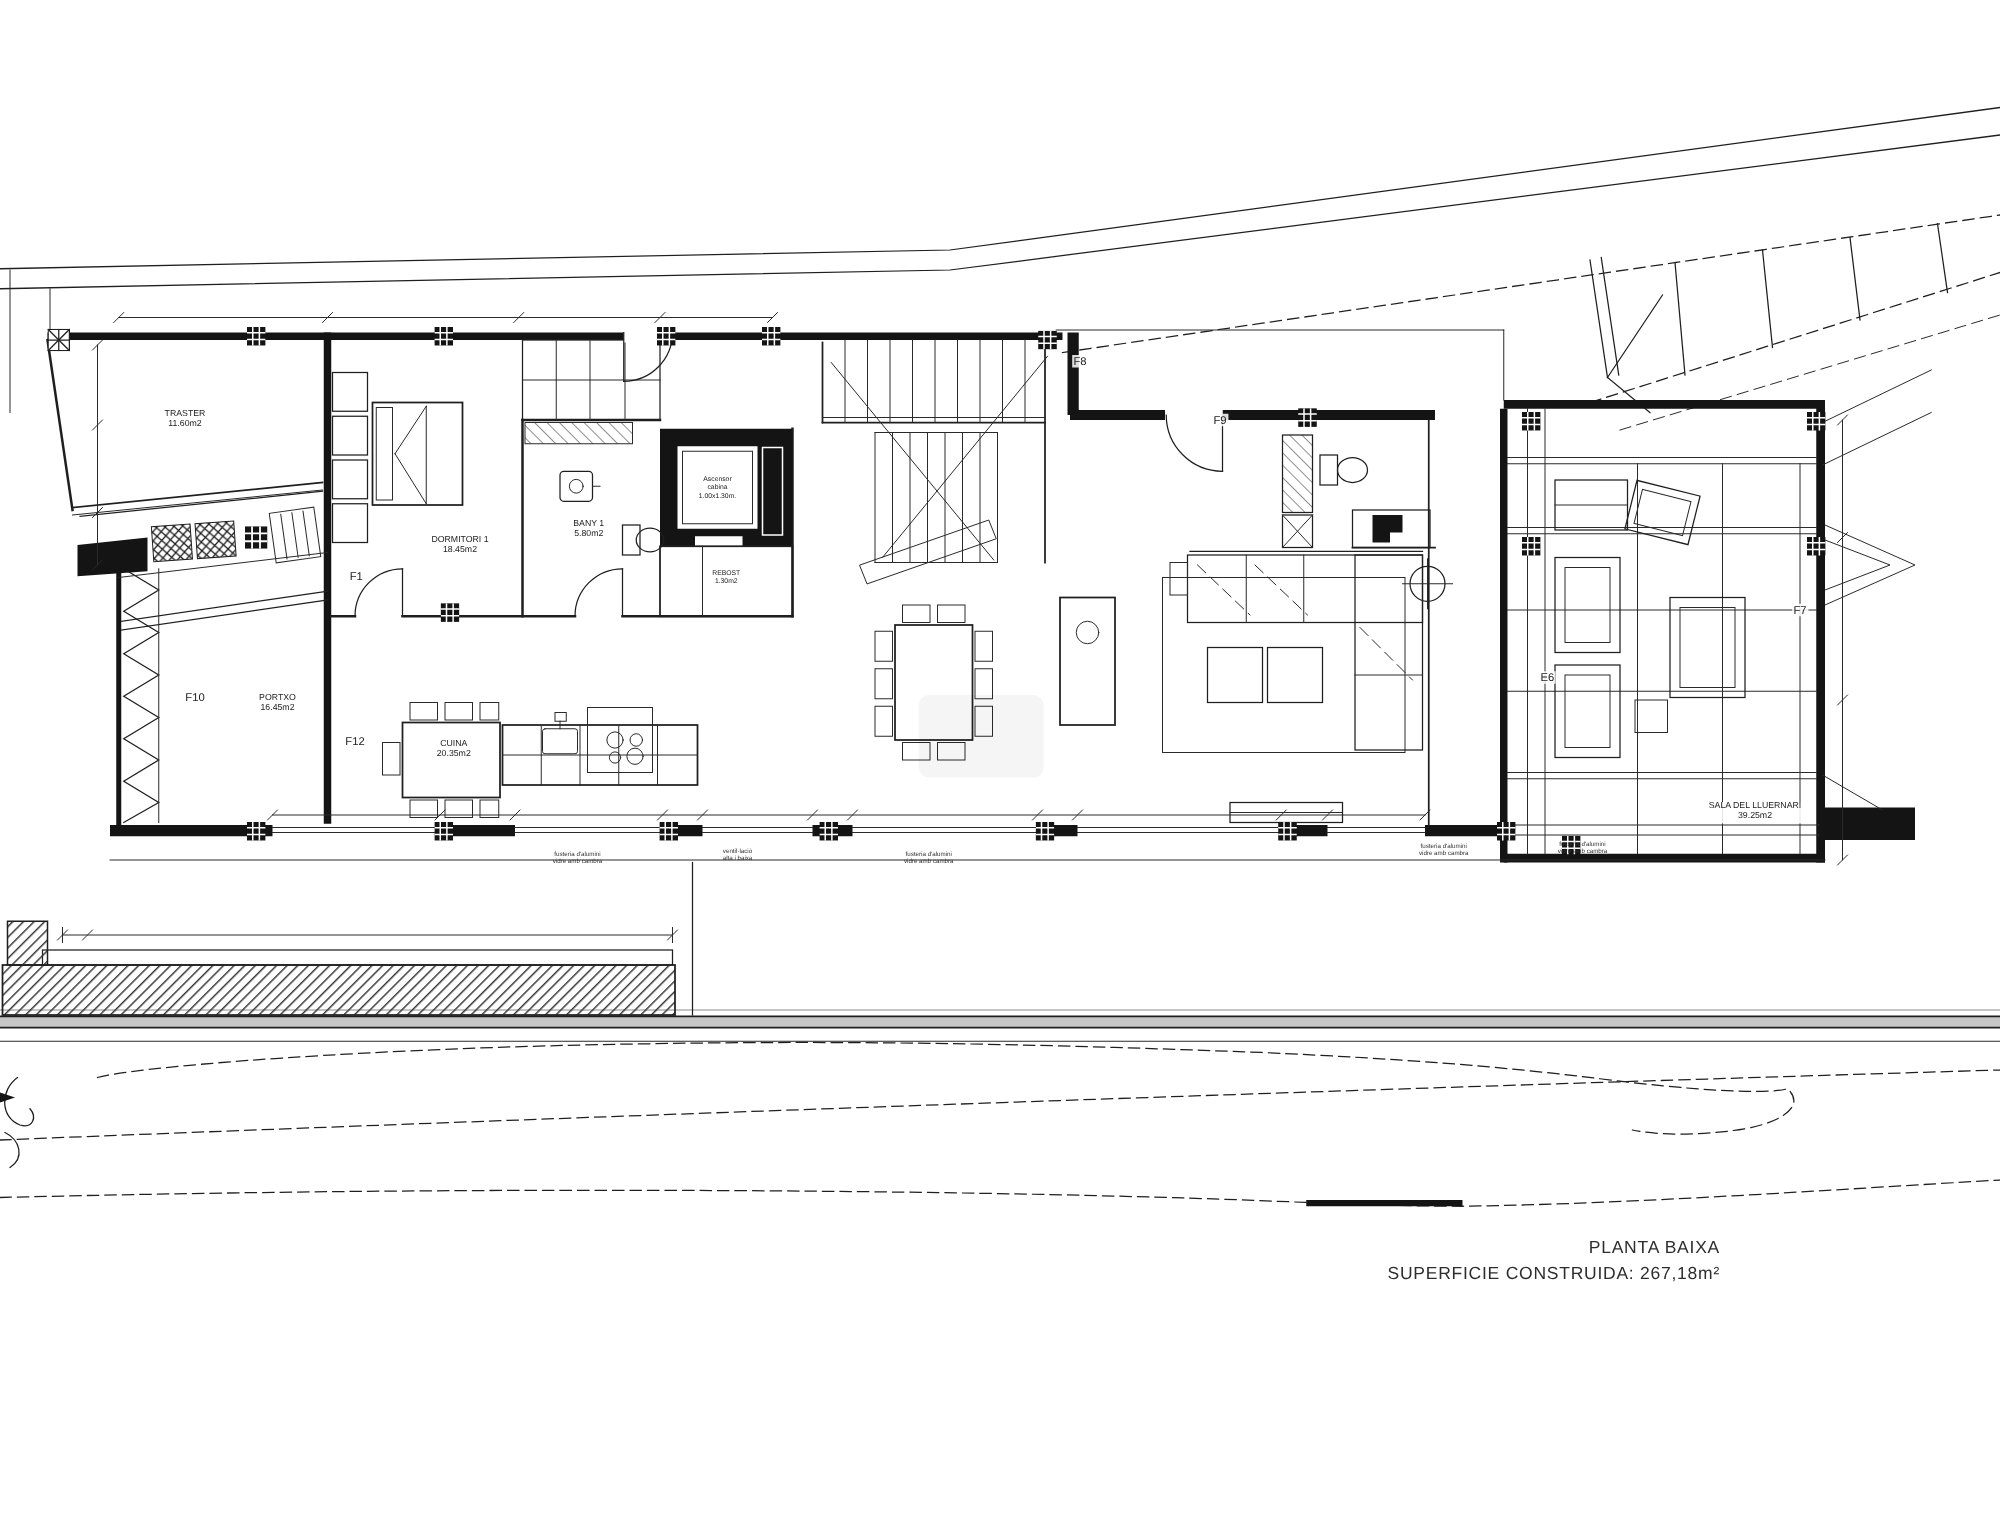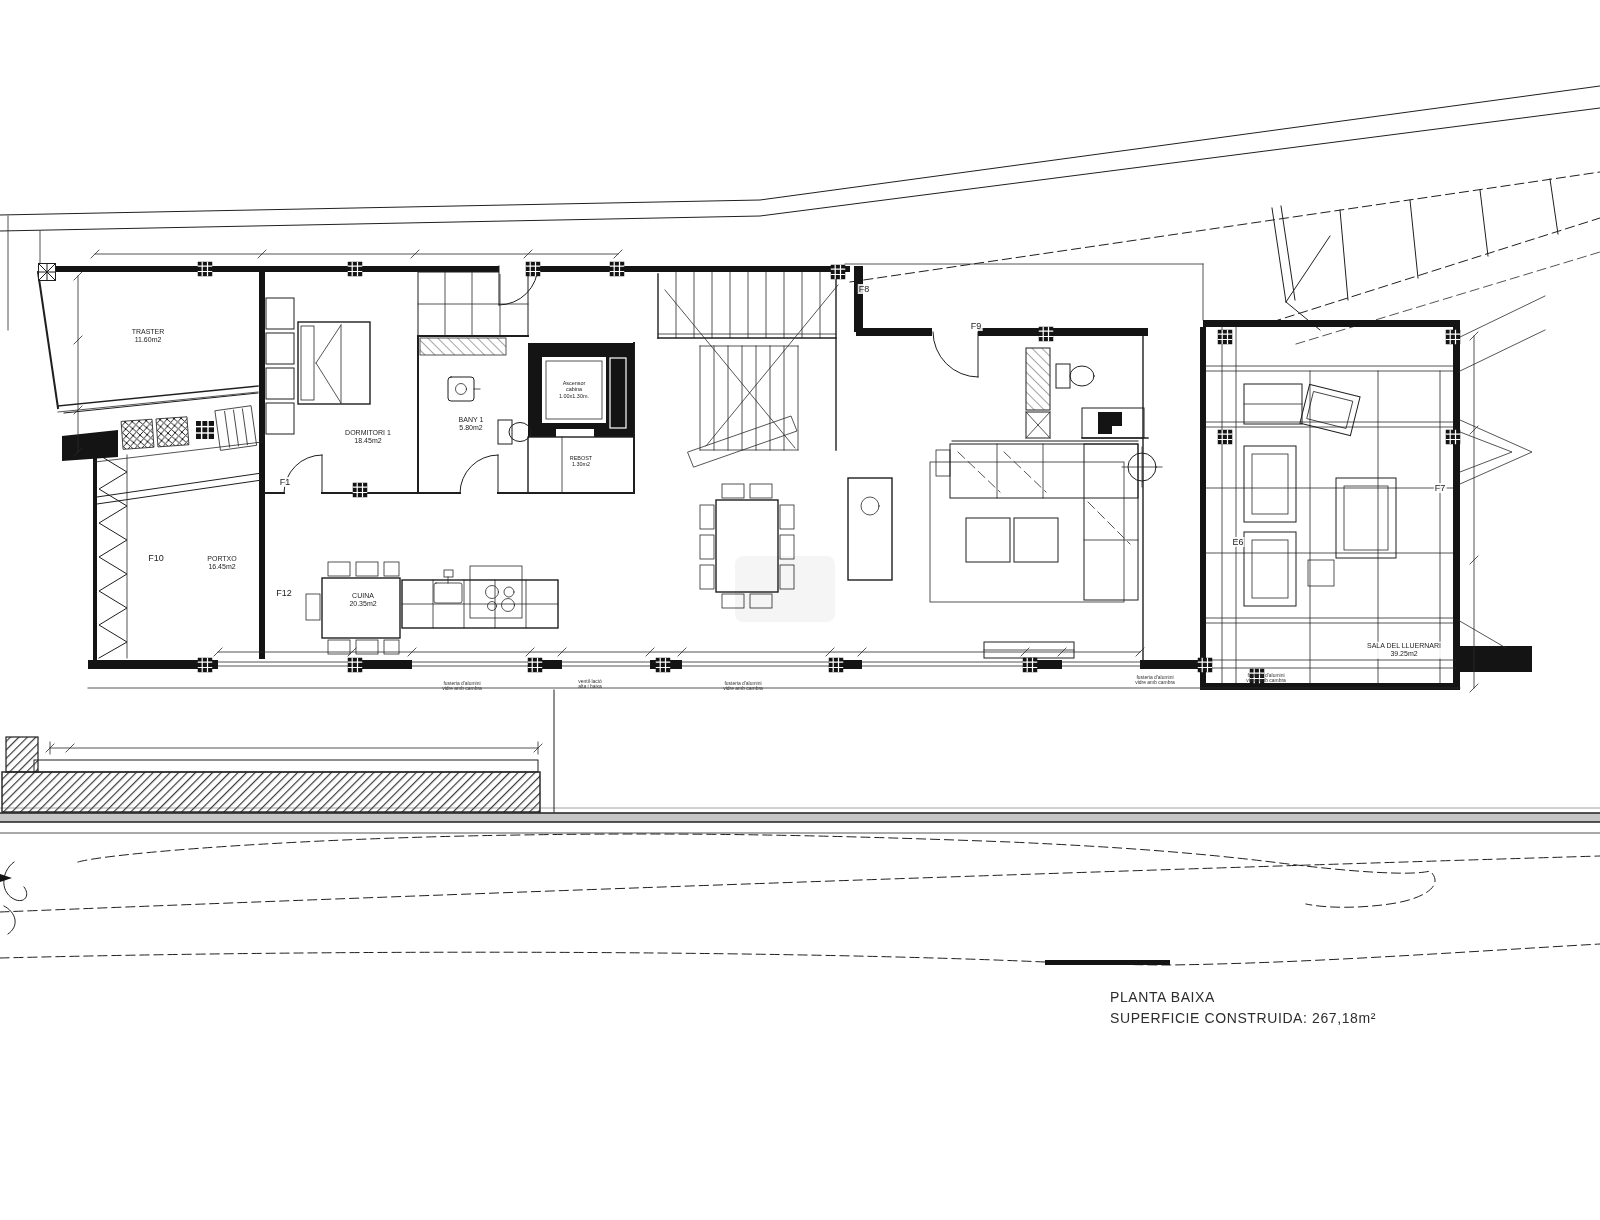--- a/index.html
+++ b/index.html
@@ -20,21 +20,21 @@
        padding:0 1px;}
   .lbl span{display:block;}
   .sm{font-size:7px;}
   .xs{font-size:8px;transform:translate(-50%,-50%) scale(.68);}
   .marker{position:absolute;transform:translate(-50%,-50%);font-size:9px;color:#222;
           background:rgba(255,255,255,.85);padding:0 1px;}
   .note{position:absolute;transform:translate(-50%,-50%) scale(.62);text-align:center;
         font-size:8px;line-height:1.15;color:#333;white-space:nowrap;}
   .note span{display:block;}
   .title{position:absolute;left:1243px;top:1008px;transform:translate(-50%,-50%);
-         text-align:left;font-size:14px;letter-spacing:.6px;color:#2d2d2d;line-height:1.5;}
+         text-align:right;font-size:14px;letter-spacing:.6px;color:#2d2d2d;line-height:1.5;}
   .title span{display:block;}
   .wm{position:absolute;left:735px;top:556px;width:100px;height:66px;background:#000;
       opacity:.04;border-radius:8px;}
 </style>
 </head>
 <body>
 
 <div id="canvas">
 
 <svg id="plan-svg" width="1600" height="1220" viewBox="0 0 1600 1220">
@@ -459,24 +459,24 @@
 </div>
 <div class="lbl sm" style="left:363px;top:600px">
   <span>CUINA</span>
   <span>20.35m2</span>
 </div>
 <div class="lbl sm" style="left:1404px;top:650px">
   <span>SALA DEL LLUERNARI</span>
   <span>39.25m2</span>
 </div>
 
-<span class="marker" style="left:285px;top:482px">F1</span>
+<span class="marker" style="left:285px;top:461px">F1</span>
 <span class="marker" style="left:1440px;top:488px">F7</span>
 <span class="marker" style="left:864px;top:289px">F8</span>
-<span class="marker" style="left:976px;top:326px">F9</span>
+<span class="marker" style="left:976px;top:336px">F9</span>
 <span class="marker" style="left:156px;top:558px">F10</span>
 <span class="marker" style="left:284px;top:593px">F12</span>
 <span class="marker" style="left:1238px;top:542px">E6</span>
 
 <div class="note" style="left:462px;top:686px">
   <span>fusteria d'alumini</span>
   <span>vidre amb cambra</span>
 </div>
 <div class="note" style="left:590px;top:684px">
   <span>ventil·lació</span>

